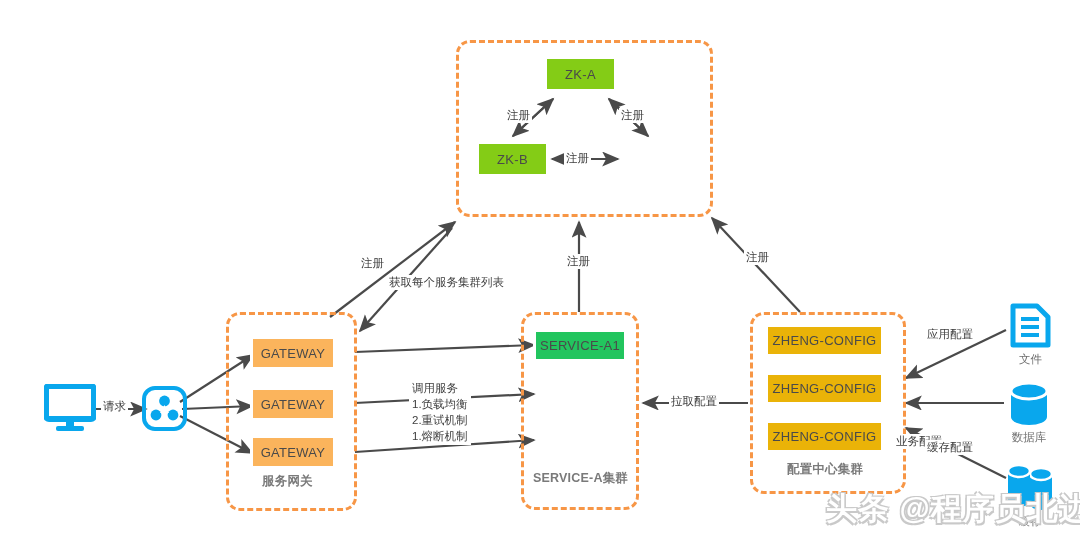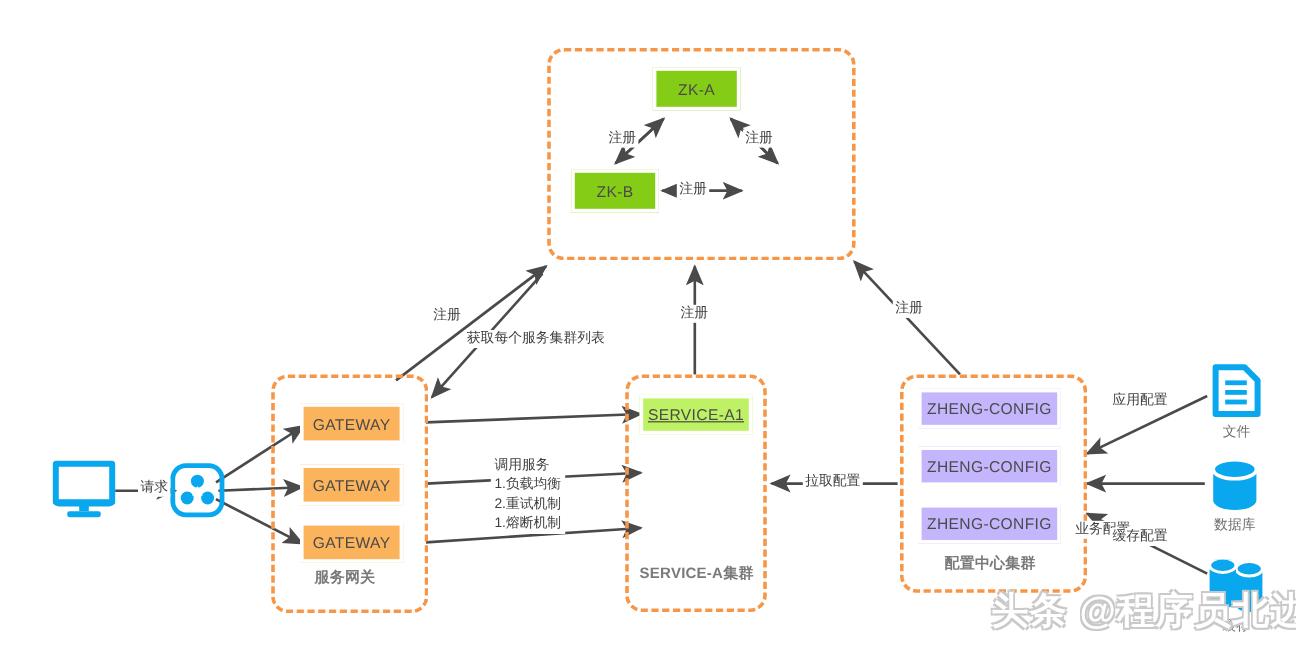--- a/index.html
+++ b/index.html
@@ -39,22 +39,22 @@
     align-items: center;
     justify-content: center;
     border: 3px solid #ffffff;
     color: #4a4a4a;
     font-size: 13px;
     white-space: nowrap;
     letter-spacing: .3px;
   }
   .node.zk  { background: #84cc16; }
   .node.gw  { background: #fbb45c; }
-  .node.svc { background: #bef264; text-decoration: underline; }
-  .node.cfg { background: #c4b5fd; }
+  .node.svc { background: #22c55e; }
+  .node.cfg { background: #eab308; }
 
   
   .elabel {
     position: absolute;
     background: #ffffff;
     color: #3f3f3f;
     font-size: 11.5px;
     line-height: 15px;
     padding: 0 2px;
     white-space: nowrap;
@@ -222,21 +222,21 @@
   <div class="icon-box" style="left:1006px; top:466px; width:48px; height:50px;">
     <svg width="48" height="50" viewBox="0 0 48 50">
       <path d="M24,8 V38 a11,6 0 0 0 22,0 V8 Z" fill="#09a7ed"></path>
       <ellipse cx="35" cy="8" rx="11" ry="6" fill="#09a7ed" stroke="#ffffff" stroke-width="2.5"></ellipse>
       <path d="M2,5 V35 a11,6 0 0 0 22,0 V5 Z" fill="#09a7ed"></path>
       <ellipse cx="13" cy="5" rx="11" ry="6" fill="#09a7ed" stroke="#ffffff" stroke-width="2.5"></ellipse>
     </svg>
   </div>
   <div class="icon-caption" style="left:1006px; top:514px; width:48px;">缓存</div>
 
-  <div class="elabel" style="left:115px; top:399px;">请求</div>
+  <div class="elabel" style="left:101px; top:399px;">请求</div>
 
   <div class="elabel" style="left:359px; top:256px;">注册</div>
 
   <div class="elabel" style="left:387px; top:275px;">获取每个服务集群列表</div>
 
   <div class="elabel" style="left:565px; top:254px;">注册</div>
 
   <div class="elabel" style="left:744px; top:250px;">注册</div>
 
   <div class="elabel multi" style="left:409px; top:379px;">

